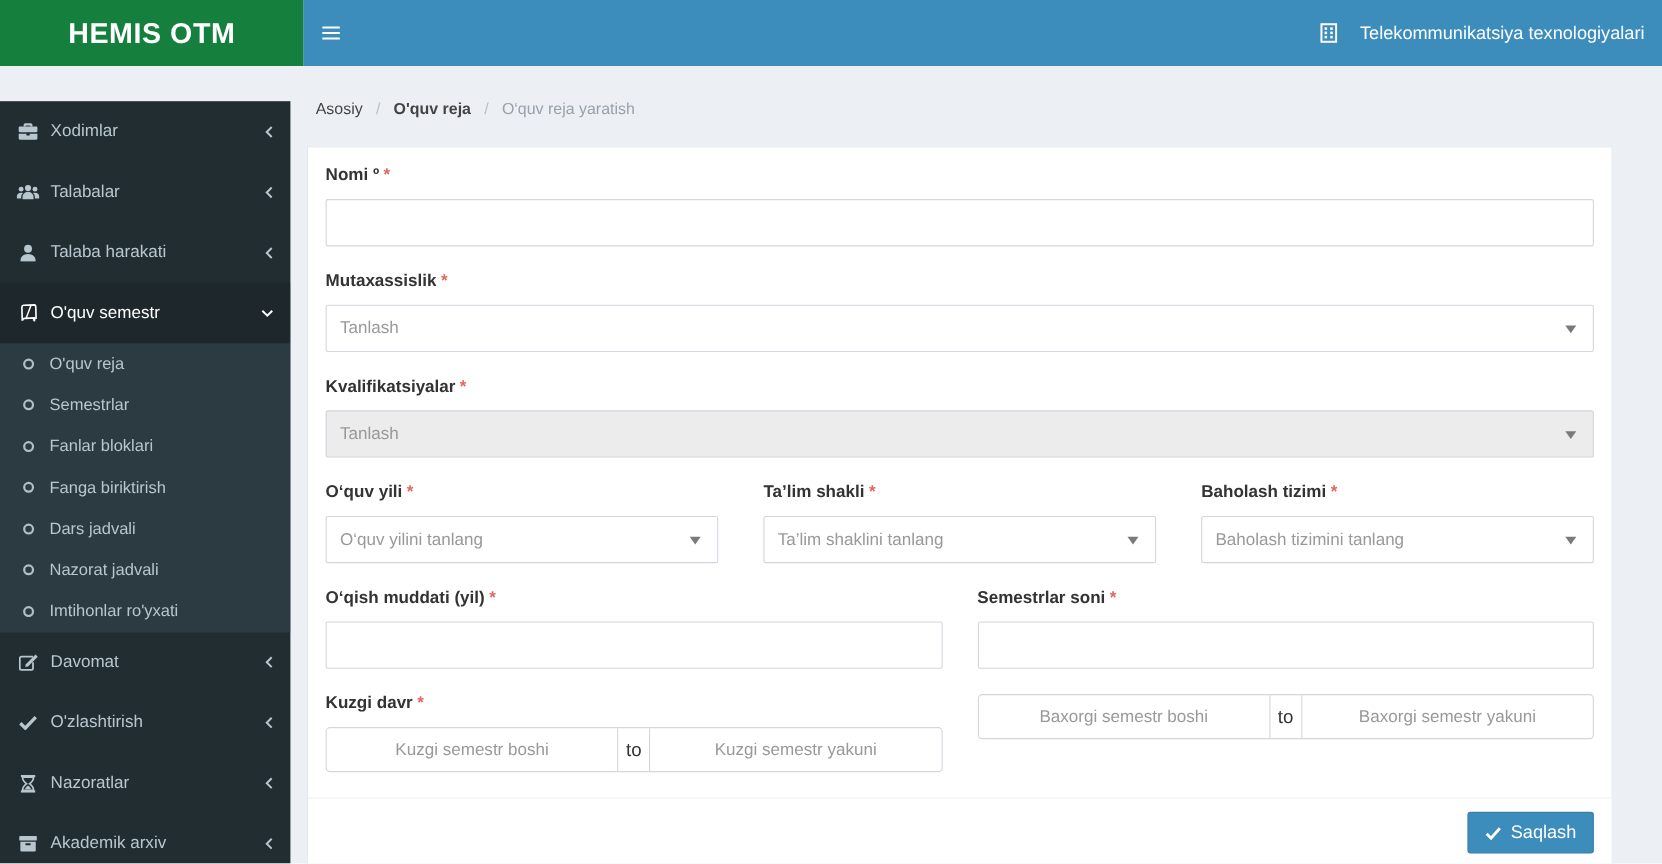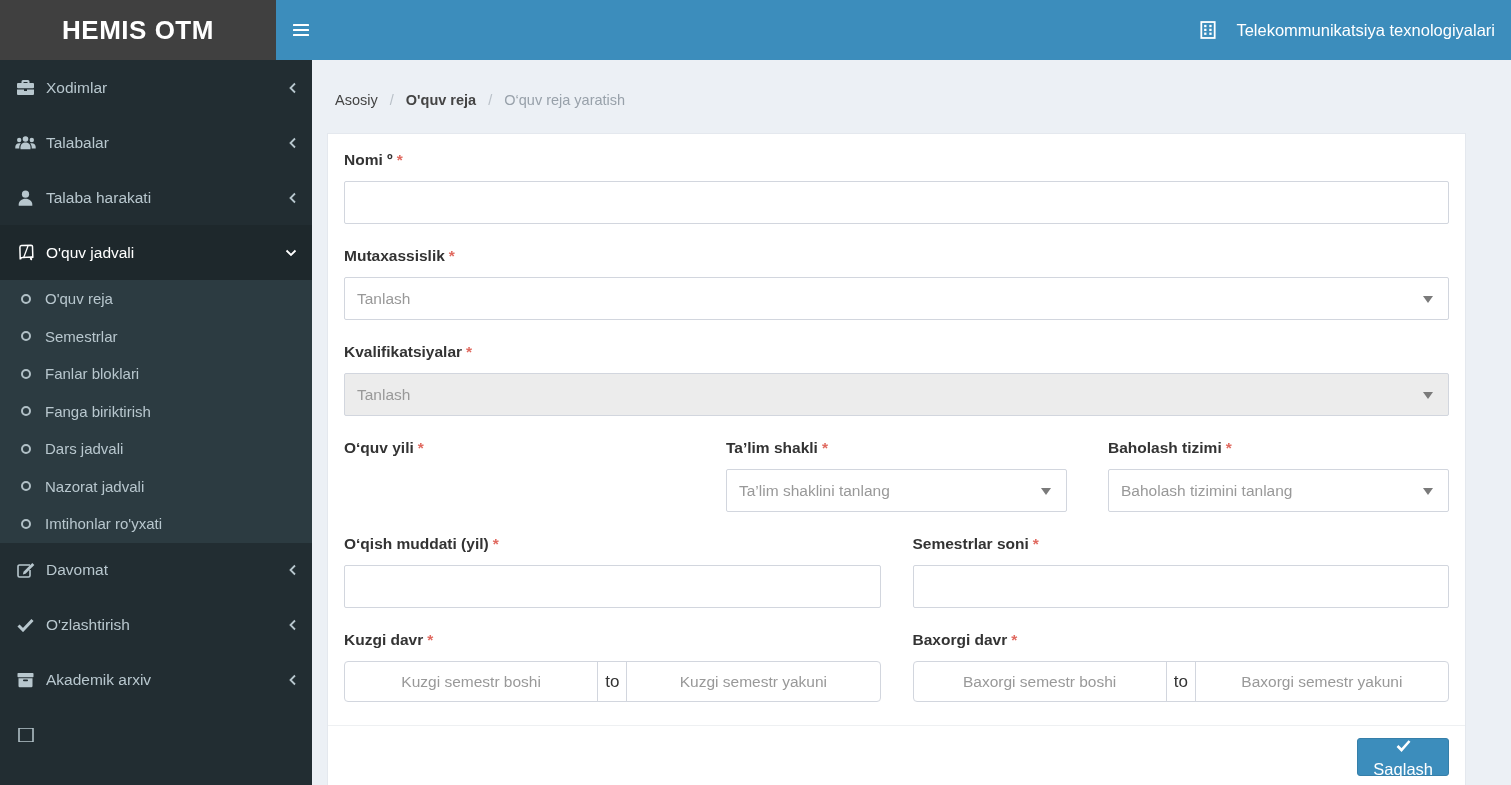--- a/index.html
+++ b/index.html
@@ -7,34 +7,34 @@
   body {
     width:1511px; height:785px; overflow:hidden;
     font-family:"Liberation Sans", sans-serif;
     background:#ecf0f5;
   }
   .app { display:flex; flex-direction:column; width:1511px; height:785px; }
 
   
   .topbar { height:60px; display:flex; flex-shrink:0; }
   .logo {
-    width:276px; flex-shrink:0; background:#404040; color:#fff;
+    width:276px; flex-shrink:0; background:#15803d; color:#fff;
     font-size:26px; font-weight:700; letter-spacing:0.5px;
     display:flex; align-items:center; justify-content:center; cursor:pointer;
   }
   .navbar { flex:1; background:#3c8dbc; display:flex; align-items:center; }
   .hamburger { padding:0 17px; height:100%; display:flex; align-items:center; cursor:pointer; }
   .hamburger .bars span { display:block; width:16px; height:2.6px; background:#fff; margin:2.6px 0; border-radius:0.5px; }
   .nav-right { margin-left:auto; display:flex; align-items:center; gap:20px; padding-right:16px; color:#fff; font-size:16.5px; }
 
   
   .main { flex:1; display:flex; min-height:0; }
 
   
-  .sidebar { width:312px; flex-shrink:0; background:#222d32; overflow:hidden; position:relative; }
+  .sidebar { width:264px; flex-shrink:0; background:#222d32; overflow:hidden; position:relative;margin-top:32px; }
   .menu-item {
     height:55px; display:flex; align-items:center; padding:0 15px 0 14px;
     color:#b8c7ce; font-size:15.5px; cursor:pointer; position:relative;
   }
   .mi-icon { width:23px; margin-right:9px; display:flex; justify-content:center; align-items:center; flex-shrink:0; }
   .menu-item .chev { position:absolute; right:15px; top:50%; transform:translateY(-50%); display:flex; }
   .menu-item.active { background:#1e282c; color:#fff; }
   .submenu { background:#2c3b41; }
   .submenu-item {
     height:37.5px; display:flex; align-items:center; padding-left:15px;
@@ -94,21 +94,21 @@
     font-size:17px; color:#333;
   }
 
   .panel-footer {
     border-top:1px solid #eef0f2; padding:12px 16px 13px;
     display:flex; justify-content:flex-end; flex-shrink:0; background:#fff;
   }
   .save-btn {
     background:#3c8dbc; border:1px solid #367fa9; color:#fff; border-radius:3px;
     font-size:16.5px; padding:0 15px; height:38px; display:flex; align-items:center; gap:8px;
-    cursor:pointer; font-family:"Liberation Sans", sans-serif;flex-direction:column;
+    cursor:pointer; font-family:"Liberation Sans", sans-serif;
   }
 </style>
 </head>
 <body>
 
 <div class="app">
 
   <div class="topbar">
     <div class="logo">HEMIS OTM</div>
     <div class="navbar">
@@ -191,21 +191,21 @@
       </div>
 
       <div class="menu-item active">
         <span class="mi-icon">
           <svg width="18" height="17" viewBox="0 0 18 17">
               <path d="M4.5 1.5 14 1.2c.9 0 1.5.6 1.5 1.4l.3 10.6c-.9.1-1.5.5-1.8 1.4l-.3-.0c.1-.8.5-1.3 1.1-1.6L5.3 13.4c-1 0-1.6.5-1.7 1.4h-.4L2.9 3.4c0-1.1.6-1.8 1.6-1.9z" fill="none" stroke="#fff" stroke-width="1.5"></path>
               <path d="M13.2 15.6c.3-.9.9-1.3 1.8-1.4l.1 1.9c-.8.4-1.5.2-1.9-.5z" fill="#fff"></path>
               <line x1="11" y1="2" x2="6.5" y2="14" stroke="#fff" stroke-width="1.3"></line>
             </svg>
         </span>
-        <span>O'quv jadvali</span>
+        <span>O'quv semestr</span>
         <span class="chev">
           <svg width="12" height="9" viewBox="0 0 12 9">
               <polyline points="1.5,2 6,6.5 10.5,2" fill="none" stroke="#fff" stroke-width="1.8"></polyline>
             </svg>
         </span>
       </div>
 
       <div class="submenu">
         <div class="submenu-item">
           <span class="sub-icon">
@@ -273,20 +273,36 @@
             </svg>
         </span>
         <span>O'zlashtirish</span>
         <span class="chev">
           <svg width="9" height="12" viewBox="0 0 9 12">
               <polyline points="7,1.5 2.5,6 7,10.5" fill="none" stroke="#b8c7ce" stroke-width="1.8"></polyline>
             </svg>
         </span>
       </div>
 
+      <div class="menu-item">
+        <span class="mi-icon">
+          <svg width="15" height="17" viewBox="0 0 15 17">
+              <rect x="1" y="0.5" width="13" height="2" fill="#b8c7ce"></rect>
+              <rect x="1" y="14.5" width="13" height="2" fill="#b8c7ce"></rect>
+              <path d="M2.5 2.5h10c0 2.6-1.7 4.6-3.6 6 1.9 1.4 3.6 3.4 3.6 6h-10c0-2.6 1.7-4.6 3.6-6-1.9-1.4-3.6-3.4-3.6-6z" fill="none" stroke="#b8c7ce" stroke-width="1.5"></path>
+              <path d="M4.5 13.5c.7-1.6 1.8-2.7 3-3.5 1.2.8 2.3 1.9 3 3.5z" fill="#b8c7ce"></path>
+            </svg>
+        </span>
+        <span>Nazoratlar</span>
+        <span class="chev">
+          <svg width="9" height="12" viewBox="0 0 9 12">
+              <polyline points="7,1.5 2.5,6 7,10.5" fill="none" stroke="#b8c7ce" stroke-width="1.8"></polyline>
+            </svg>
+        </span>
+      </div>
 
       <div class="menu-item">
         <span class="mi-icon">
           <svg width="17" height="16" viewBox="0 0 17 16">
               <rect x="0.5" y="1" width="16" height="4.2" rx="0.8" fill="#b8c7ce"></rect>
               <path d="M1.5 6.2h14V14a1.2 1.2 0 0 1-1.2 1.2H2.7A1.2 1.2 0 0 1 1.5 14z" fill="#b8c7ce"></path>
               <rect x="6" y="7.6" width="5" height="1.7" rx="0.8" fill="#222d32"></rect>
             </svg>
         </span>
         <span>Akademik arxiv</span>
@@ -336,20 +352,24 @@
             <label class="f-label"><span>Kvalifikatsiyalar</span><span class="req">*</span></label>
             <div class="select disabled">
               <span>Tanlash</span>
               <span class="caret"></span>
             </div>
           </div>
 
           <div class="grid3">
             <div class="form-group">
               <label class="f-label"><span>O‘quv yili</span><span class="req">*</span></label>
+              <div class="select">
+                <span>O‘quv yilini tanlang</span>
+                <span class="caret"></span>
+              </div>
             </div>
             <div class="form-group">
               <label class="f-label"><span>Ta’lim shakli</span><span class="req">*</span></label>
               <div class="select">
                 <span>Ta’lim shaklini tanlang</span>
                 <span class="caret"></span>
               </div>
             </div>
             <div class="form-group">
               <label class="f-label"><span>Baholash tizimi</span><span class="req">*</span></label>
@@ -374,21 +394,20 @@
           <div class="grid2">
             <div class="form-group">
               <label class="f-label"><span>Kuzgi davr</span><span class="req">*</span></label>
               <div class="range">
                 <input type="text" placeholder="Kuzgi semestr boshi" style="">
                 <span class="to">to</span>
                 <input type="text" placeholder="Kuzgi semestr yakuni" style="">
               </div>
             </div>
             <div class="form-group">
-              <label class="f-label"><span>Baxorgi davr</span><span class="req">*</span></label>
               <div class="range">
                 <input type="text" placeholder="Baxorgi semestr boshi" style="">
                 <span class="to">to</span>
                 <input type="text" placeholder="Baxorgi semestr yakuni" style="">
               </div>
             </div>
           </div>
 
         </div>
 

